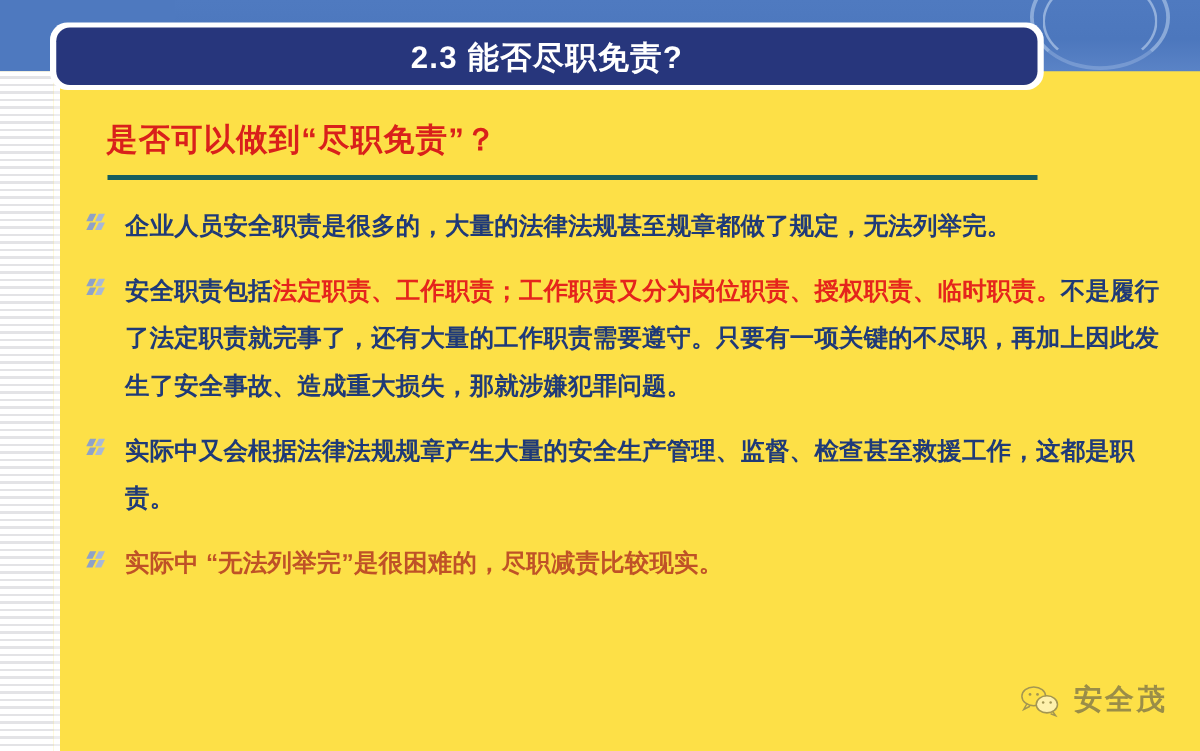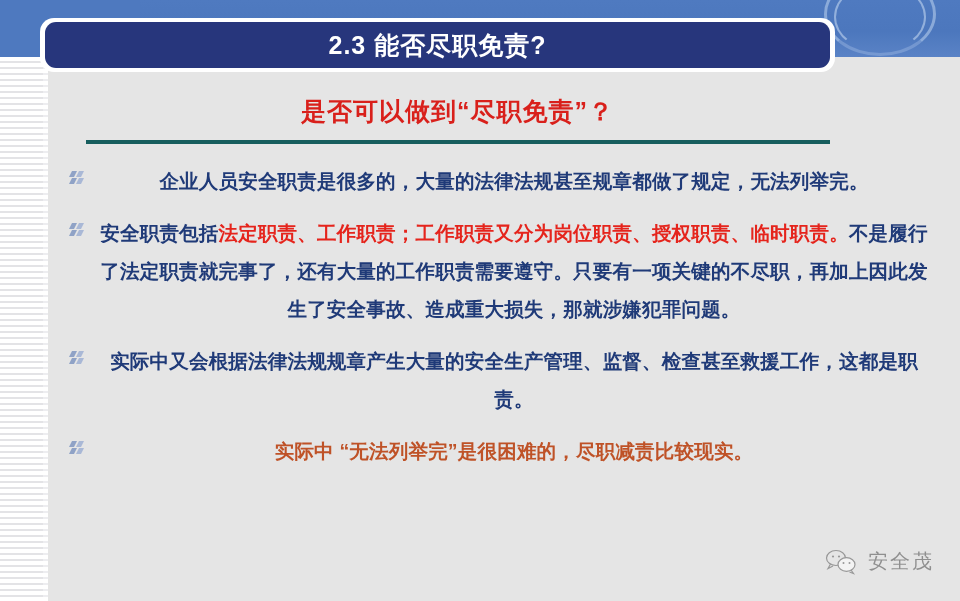--- a/index.html
+++ b/index.html
@@ -9,21 +9,21 @@
   }
   body {
     font-family: "Liberation Sans", "DejaVu Sans", sans-serif;
   }
 
   .slide {
     position: relative;
     width: 960px;
     height: 601px;
     overflow: hidden;
-    background: #e5e5e5;
+    background: #fde047;
   }
 
   
   .top-band {
     position: absolute;
     left: 0;
     top: 0;
     width: 960px;
     height: 57px;
     background: linear-gradient(180deg, #4f7ac0 0%, #4c77bd 55%, #5a83c6 100%);
@@ -123,21 +123,21 @@
     letter-spacing: 1px;
     white-space: nowrap;
   }
 
   
   .subtitle {
     position: absolute;
     left: 85px;
     top: 95px;
     width: 745px;
-    text-align: center;
+    text-align: left;
     color: #d9201b;
     font-size: 25px;
     font-weight: bold;
     letter-spacing: 1px;
     white-space: nowrap;
   }
 
   
   .rule {
     position: absolute;
@@ -147,21 +147,20 @@
     height: 4px;
     background: #175e5e;
   }
 
   
   .body {
     position: absolute;
     left: 68px;
     top: 162px;
     width: 860px;
-    text-align: center;
   }
   .bullet-row {
     display: flex;
     align-items: flex-start;
     margin-bottom: 14px;
   }
   .bullet-icon {
     flex: 0 0 auto;
     width: 22px;
     height: 28px;
@@ -191,24 +190,24 @@
     display: flex;
     align-items: center;
     opacity: 0.55;
   }
   .wm-icon {
     width: 34px;
     height: 28px;
     margin-right: 10px;
   }
   .wm-text {
-    font-size: 20px;
+    font-size: 23px;
     color: #4a4a4a;
     letter-spacing: 2px;
-    font-weight: normal;
+    font-weight: bold;
   }
 </style>
 </head>
 <body>
 
 <div class="slide">
 
   <div class="top-band">
     <div class="top-band-left"></div>
     <div class="arc-decor"></div>

